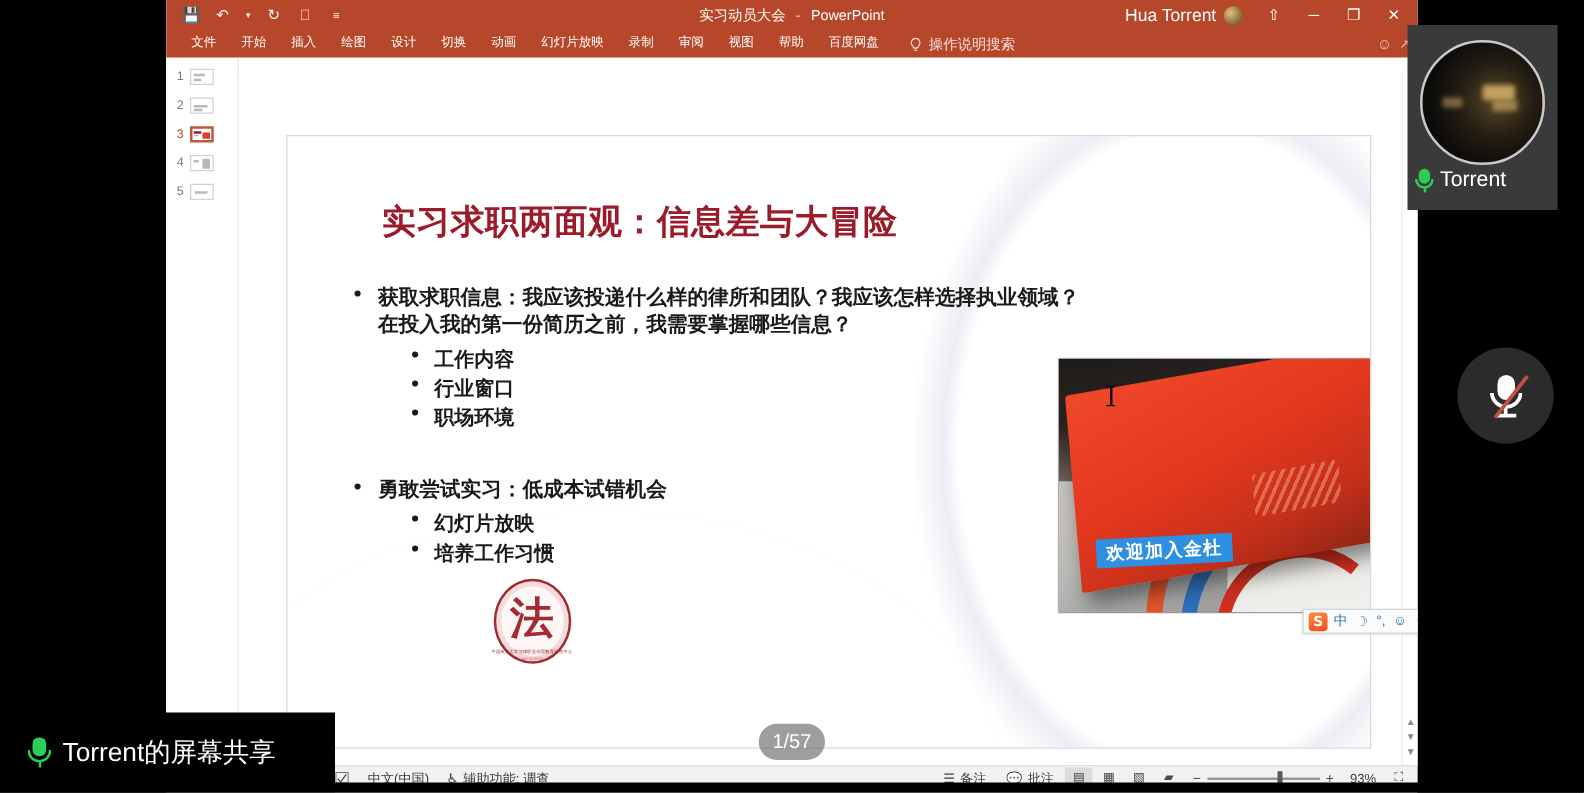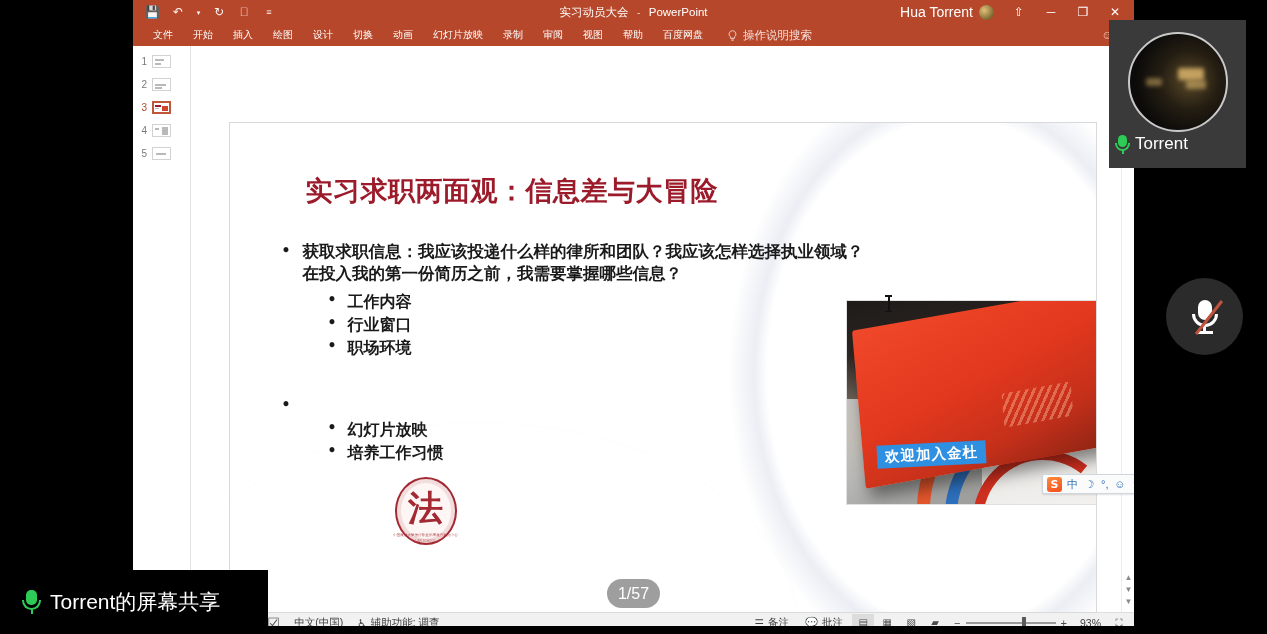--- a/index.html
+++ b/index.html
@@ -81,21 +81,21 @@
   .thumb-box {
     width: 19px; height: 13px; background: #fff; border: 1px solid #d2d2d2;
     position: relative; overflow: hidden;
   }
   .thumb-item.sel .thumb-box { border: 2px solid #c0563a; }
   .thumb-mini { position: absolute; background: #b9b9b9; }
 
   
   .slide-pane {
     flex: 1; background: #fff; position: relative; display: flex;
-    align-items: flex-end; justify-content: center; padding-top: 36px;
+    align-items: center; justify-content: center; padding-top: 36px; margin-top: 13px;
   }
   .slide-canvas {
     width: 866px; height: 489px; background: #fff;
     box-shadow: 0 0 0 1px #d9d9d9; position: relative; overflow: hidden;
   }
   .slide-bg-swirl {
     position: absolute; right: -90px; top: -60px; width: 460px; height: 620px;
     border-radius: 50%/46%;
     background: radial-gradient(ellipse at 50% 50%, rgba(250,250,252,0) 58%, rgba(228,231,240,.72) 62%, rgba(245,246,250,0) 70%);
   }
@@ -219,21 +219,21 @@
   }
   .sb-icon-btn.active { background: #dcdcdc; }
   .zoom-slider { display: flex; align-items: center; gap: 5px; padding: 0 6px; }
   .zs-track { width: 90px; height: 2px; background: #9a9a9a; position: relative; }
   .zs-thumb { position: absolute; left: 56px; top: -5px; width: 4px; height: 12px; background: #5a5a5a; }
   .zs-sign { font-size: 11px; color: #4a4a4a; }
   .sb-zoomval { padding: 0 5px; }
 
   
   .cam-tile {
-    position: absolute; right: 21px; top: 20px; width: 137px; height: 148px;
+    position: absolute; right: 21px; top: 20px; width: 120px; height: 148px;
     background: #3a3a3a; overflow: hidden;
   }
   .cam-circle {
     position: absolute; left: 50%; top: 12px; transform: translateX(-50%);
     width: 100px; height: 100px; border-radius: 50%;
     background: radial-gradient(circle at 62% 48%, #5a4a28 0%, #241d12 38%, #0c0b0a 70%);
     border: 2px solid #c9c9c9;
   }
   .cam-blob { position: absolute; background: #d8b26a; filter: blur(2px); border-radius: 2px; opacity: .85; }
   .cam-label {
@@ -411,20 +411,21 @@
               <div class="sub-item">
                 <span class="bullet-dot">•</span>
                 <span>职场环境</span>
               </div>
             </div>
 
             <div class="gap-block"></div>
 
             <div class="b1">
               <span class="bullet-dot">•</span>
+              <span>勇敢尝试实习：低成本试错机会</span>
             </div>
             <div class="sub-list">
               <div class="sub-item">
                 <span class="bullet-dot">•</span>
                 <span>幻灯片放映</span>
               </div>
               <div class="sub-item">
                 <span class="bullet-dot">•</span>
                 <span>培养工作习惯</span>
               </div>

